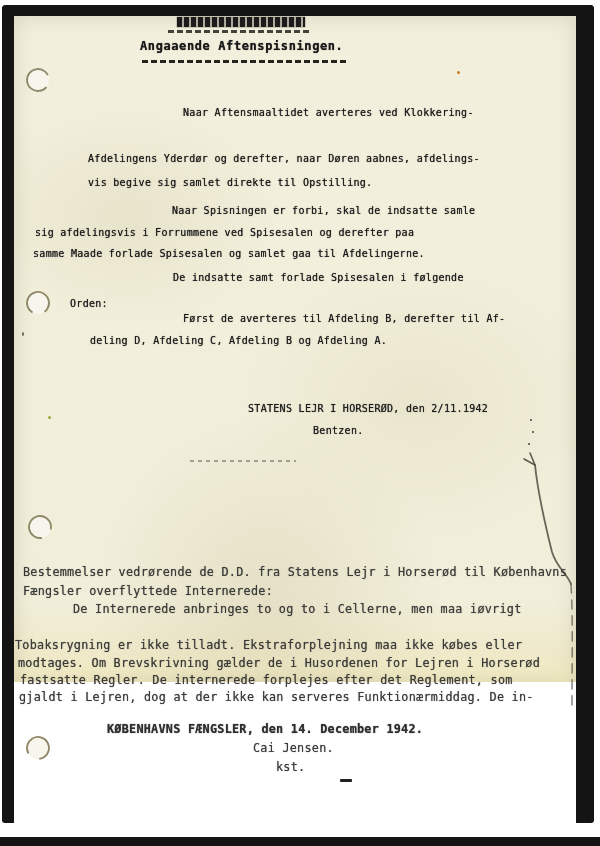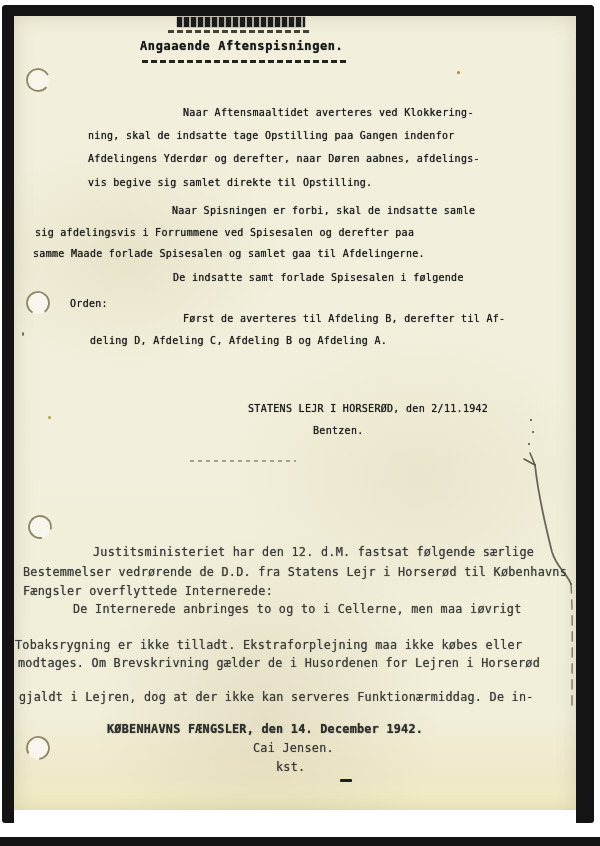--- a/index.html
+++ b/index.html
@@ -8,21 +8,21 @@
     font-family:"DejaVu Sans Mono","Liberation Mono",monospace;
   }
   
   .strip{position:absolute;background:#141414;}
   .strip-top{left:2px;top:5px;width:592px;height:11px;border-radius:4px 4px 0 0;}
   .strip-left{left:2px;top:5px;width:12px;height:818px;border-radius:4px 0 0 3px;}
   .strip-right{left:576px;top:5px;width:18px;height:818px;border-radius:0 4px 3px 0;}
   .strip-bottom{left:0px;top:837px;width:600px;height:9px;}
   
   .page{
-    position:absolute;left:14px;top:16px;width:562px;height:794px;
+    position:absolute;left:14px;top:16px;width:562px;height:666px;
     background:
       radial-gradient(220px 160px at 20% 30%, rgba(220,213,182,.45), transparent 70%),
       radial-gradient(260px 200px at 72% 58%, rgba(222,215,184,.40), transparent 70%),
       radial-gradient(240px 260px at 45% 88%, rgba(214,206,172,.45), transparent 72%),
       linear-gradient(180deg,#f2efdc 0%,#f1eeda 88%,#efe9c9 96%,#f3edc4 100%);
     box-shadow:inset 0 0 20px rgba(125,115,82,.22);
   }
   .tline{position:absolute;white-space:nowrap;}
   .t1{
     font-size:10px;line-height:13px;font-weight:normal;color:#1c1c1c;
@@ -66,42 +66,41 @@
 
 <div class="page">
 
   <div class="overstruck"></div>
   <div class="dashrow dash-under-strike"></div>
 
   <div class="heading">Angaaende Aftenspisningen.</div>
   <div class="dashrow dash-under-heading"></div>
 
   <div class="tline t1" style="left:169px;top:90px">Naar Aftensmaaltidet averteres ved Klokkering-</div>
-  <div class="tline t1" style="left:74px;top:113px">ning, skal de indsatte tage Opstilling paa Gangen indenfor</div>
   <div class="tline t1" style="left:74px;top:136px">Afdelingens Yderdør og derefter, naar Døren aabnes, afdelings-</div>
   <div class="tline t1" style="left:74px;top:160px">vis begive sig samlet direkte til Opstilling.</div>
   <div class="tline t1" style="left:158px;top:188px">Naar Spisningen er forbi, skal de indsatte samle</div>
   <div class="tline t1" style="left:19px;top:231px">samme Maade forlade Spisesalen og samlet gaa til Afdelingerne.</div>
   <div class="tline t1" style="left:21px;top:210px">sig afdelingsvis i Forrummene ved Spisesalen og derefter paa</div>
   <div class="tline t1" style="left:159px;top:255px">De indsatte samt forlade Spisesalen i følgende</div>
   <div class="tline t1" style="left:56px;top:281px">Orden:</div>
   <div class="tline t1" style="left:169px;top:296px">Først de averteres til Afdeling B, derefter til Af-</div>
   <div class="tline t1" style="left:76px;top:318px">deling D, Afdeling C, Afdeling B og Afdeling A.</div>
 
   <div class="tline t1" style="left:234px;top:386px">STATENS LEJR I HORSERØD, den 2/11.1942</div>
   <div class="tline t1" style="left:299px;top:408px">Bentzen.</div>
 
   <div class="faintdash"></div>
 
-  <div class="tline t2" style="left:79px;top:530px">Justitsministeriet har den 12. d.M. fastsat følgende særlige</div>
   <div class="tline t2" style="left:9px;top:550px">Bestemmelser vedrørende de D.D. fra Statens Lejr i Horserød til Københavns</div>
   <div class="tline t2" style="left:9px;top:569px">Fængsler overflyttede Internerede:</div>
   <div class="tline t2" style="left:59px;top:587px">De Internerede anbringes to og to i Cellerne, men maa iøvrigt</div>
   <div class="tline t2" style="left:4px;top:641px">modtages.  Om Brevskrivning gælder de i Husordenen for Lejren i Horserød</div>
   <div class="tline t2" style="left:1px;top:623px">Tobaksrygning er ikke tilladt.  Ekstraforplejning maa ikke købes eller</div>
+  <div class="tline t2" style="left:6px;top:658px">fastsatte Regler.  De internerede forplejes efter det Reglement, som</div>
   <div class="tline t2" style="left:5px;top:675px">gjaldt i Lejren, dog at der  ikke kan serveres Funktionærmiddag.  De in-</div>
 
   <div class="tline t2 t2b" style="left:93px;top:707px">KØBENHAVNS FÆNGSLER, den 14. December 1942.</div>
   <div class="tline t2" style="left:239px;top:726px">Cai Jensen.</div>
   <div class="tline t2" style="left:262px;top:745px">kst.</div>
 
   <div class="bottom-dash"></div>
 
   <div class="speck speck-orange"></div>
   <div class="speck speck-green"></div>

